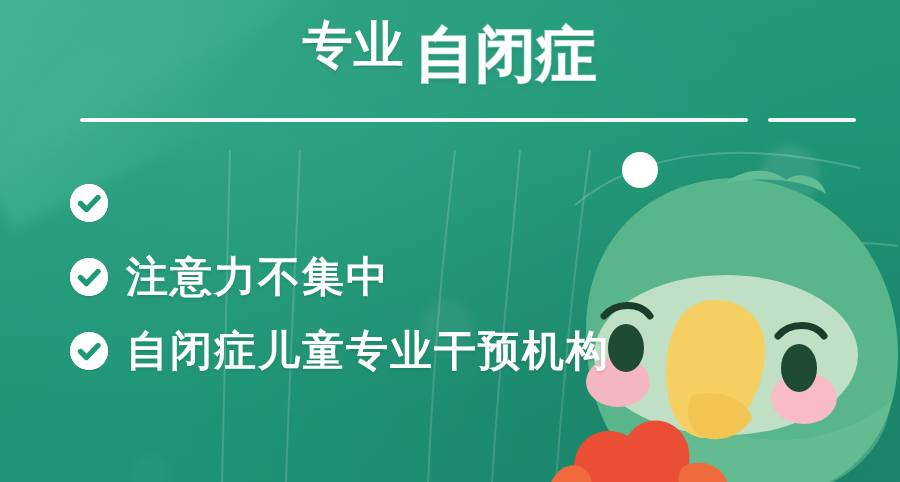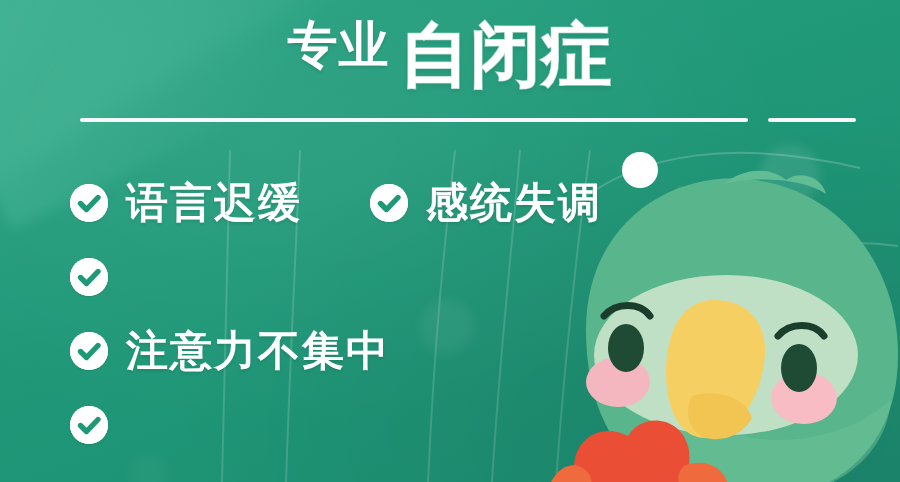--- a/index.html
+++ b/index.html
@@ -104,21 +104,21 @@
   }
   .hl-small {
     color: #ffffff;
     font-size: 50px;
     font-weight: 700;
     letter-spacing: 1px;
     text-shadow: 0 2px 3px rgba(0,0,0,.12);
   }
   .hl-big {
     color: #ffffff;
-    font-size: 70px;
+    font-size: 60px;
     font-weight: 700;
     line-height: 70px;
     letter-spacing: 1px;
     position: relative;
     top: -4px;
     -webkit-text-stroke: 1.5px rgba(255,255,255,.55);
     text-shadow: 0 0 1px rgba(160,220,200,.9), 0 3px 5px rgba(0,0,0,.10);
     margin-top: 27px;
   }
 
@@ -247,40 +247,20 @@
   <div class="headline">
     <span class="hl-small">专业</span>
     <span class="hl-big">自闭症</span>
   </div>
 
   <div class="divider"></div>
   <div class="divider seg2"></div>
 
   <div class="list">
 
-    <div class="row">
-      <div class="cell col1">
-        <span class="check">
-          <svg width="38" height="38" viewBox="0 0 38 38">
-            <circle cx="19" cy="19" r="19" fill="#ffffff"></circle>
-            <path d="M10.5 19.5 L16.5 25.5 L28 13.5" stroke="#1f9878" stroke-width="5.4" fill="none" stroke-linecap="round" stroke-linejoin="round"></path>
-          </svg>
-        </span>
-        <span class="label">语言迟缓</span>
-      </div>
-      <div class="cell col2">
-        <span class="check">
-          <svg width="38" height="38" viewBox="0 0 38 38">
-            <circle cx="19" cy="19" r="19" fill="#ffffff"></circle>
-            <path d="M10.5 19.5 L16.5 25.5 L28 13.5" stroke="#1f9878" stroke-width="5.4" fill="none" stroke-linecap="round" stroke-linejoin="round"></path>
-          </svg>
-        </span>
-        <span class="label">感统失调</span>
-      </div>
-    </div>
 
     <div class="row">
       <div class="cell col1">
         <span class="check">
           <svg width="38" height="38" viewBox="0 0 38 38">
             <circle cx="19" cy="19" r="19" fill="#ffffff"></circle>
             <path d="M10.5 19.5 L16.5 25.5 L28 13.5" stroke="#1f9878" stroke-width="5.4" fill="none" stroke-linecap="round" stroke-linejoin="round"></path>
           </svg>
         </span>
       </div>
@@ -299,17 +279,18 @@
     </div>
 
     <div class="row">
       <div class="cell wide">
         <span class="check">
           <svg width="38" height="38" viewBox="0 0 38 38">
             <circle cx="19" cy="19" r="19" fill="#ffffff"></circle>
             <path d="M10.5 19.5 L16.5 25.5 L28 13.5" stroke="#1f9878" stroke-width="5.4" fill="none" stroke-linecap="round" stroke-linejoin="round"></path>
           </svg>
         </span>
+        <span class="label">自闭症儿童专业干预机构</span>
       </div>
     </div>
 
   </div>
 </div>
 
 </body></html>

